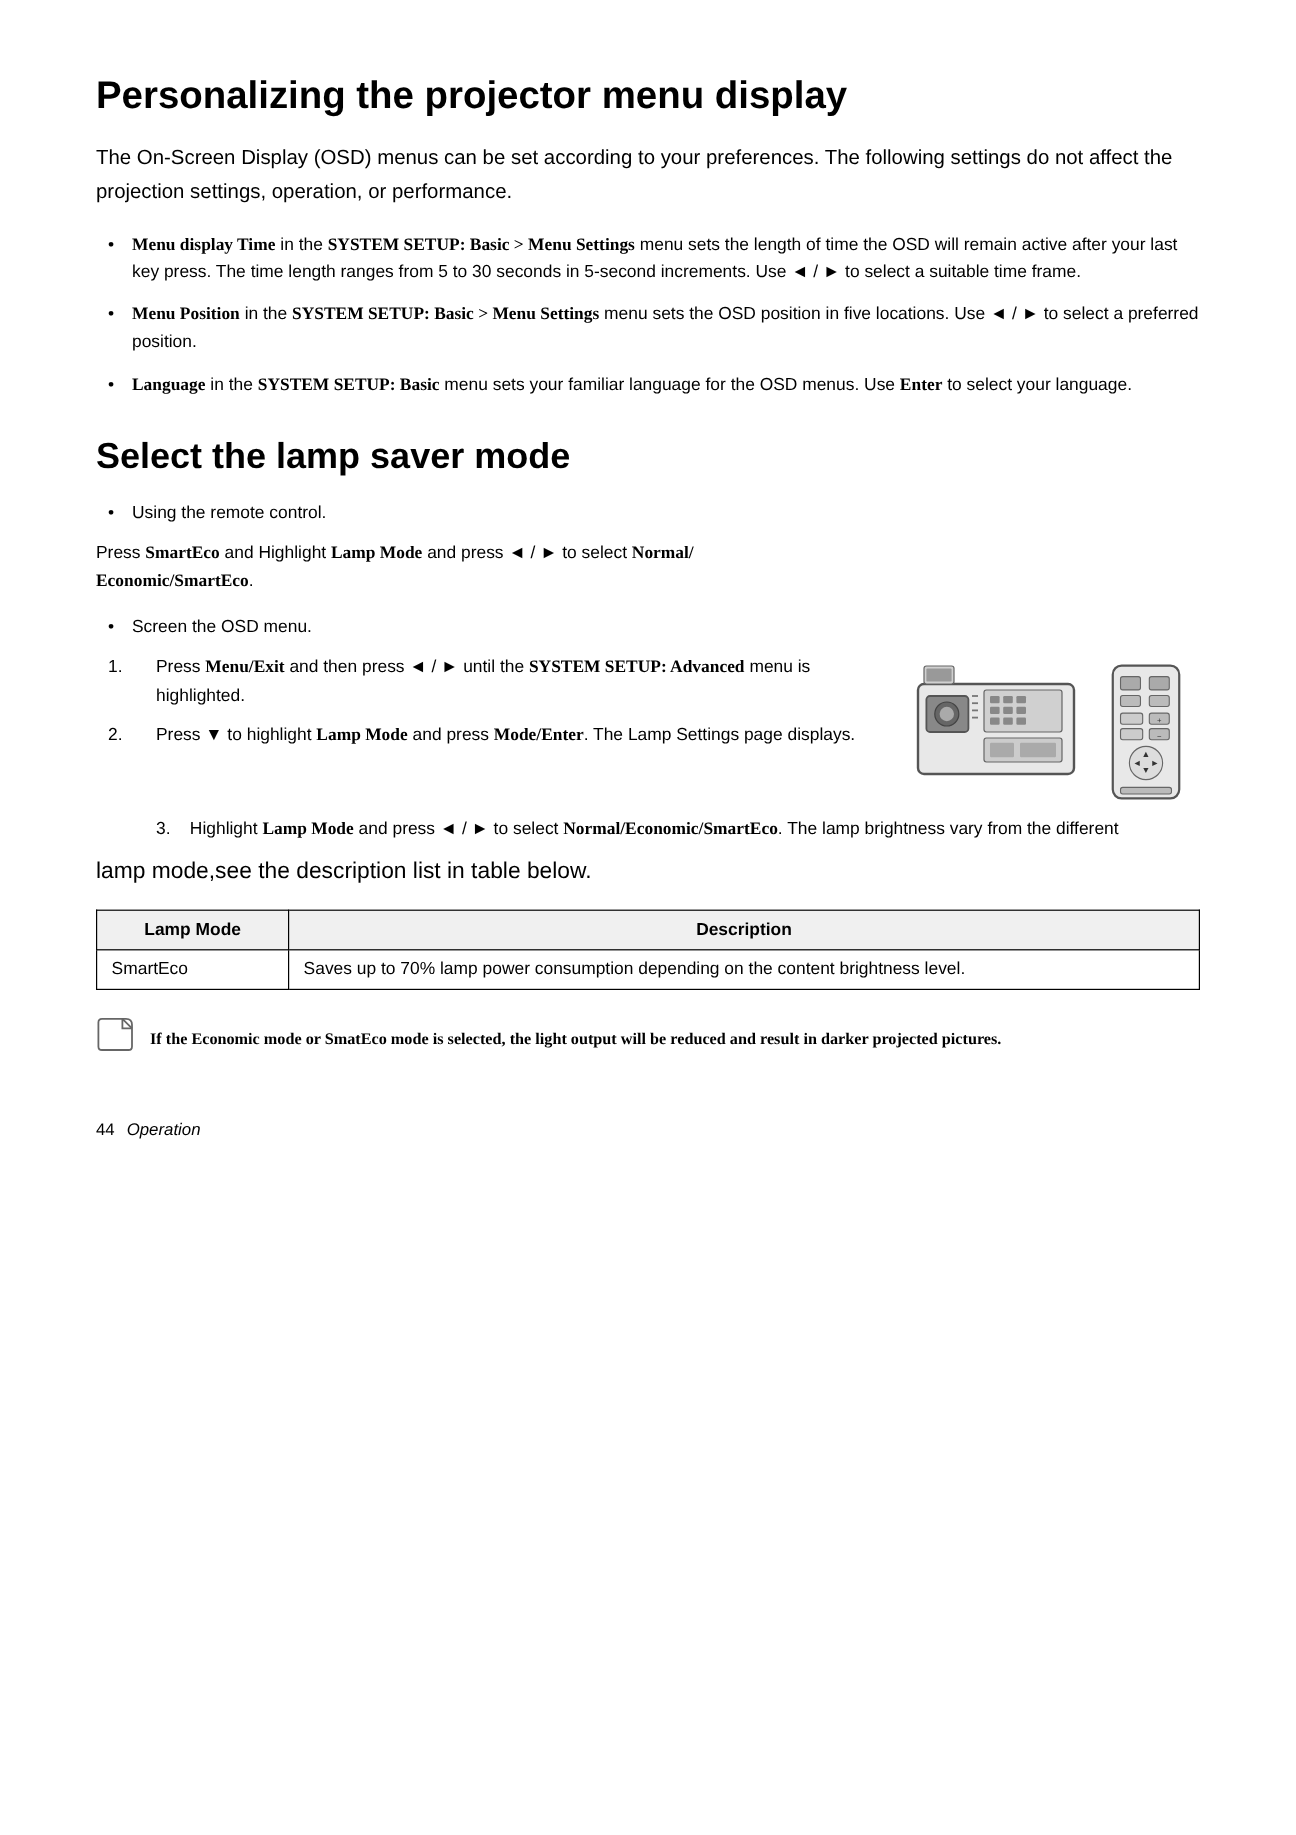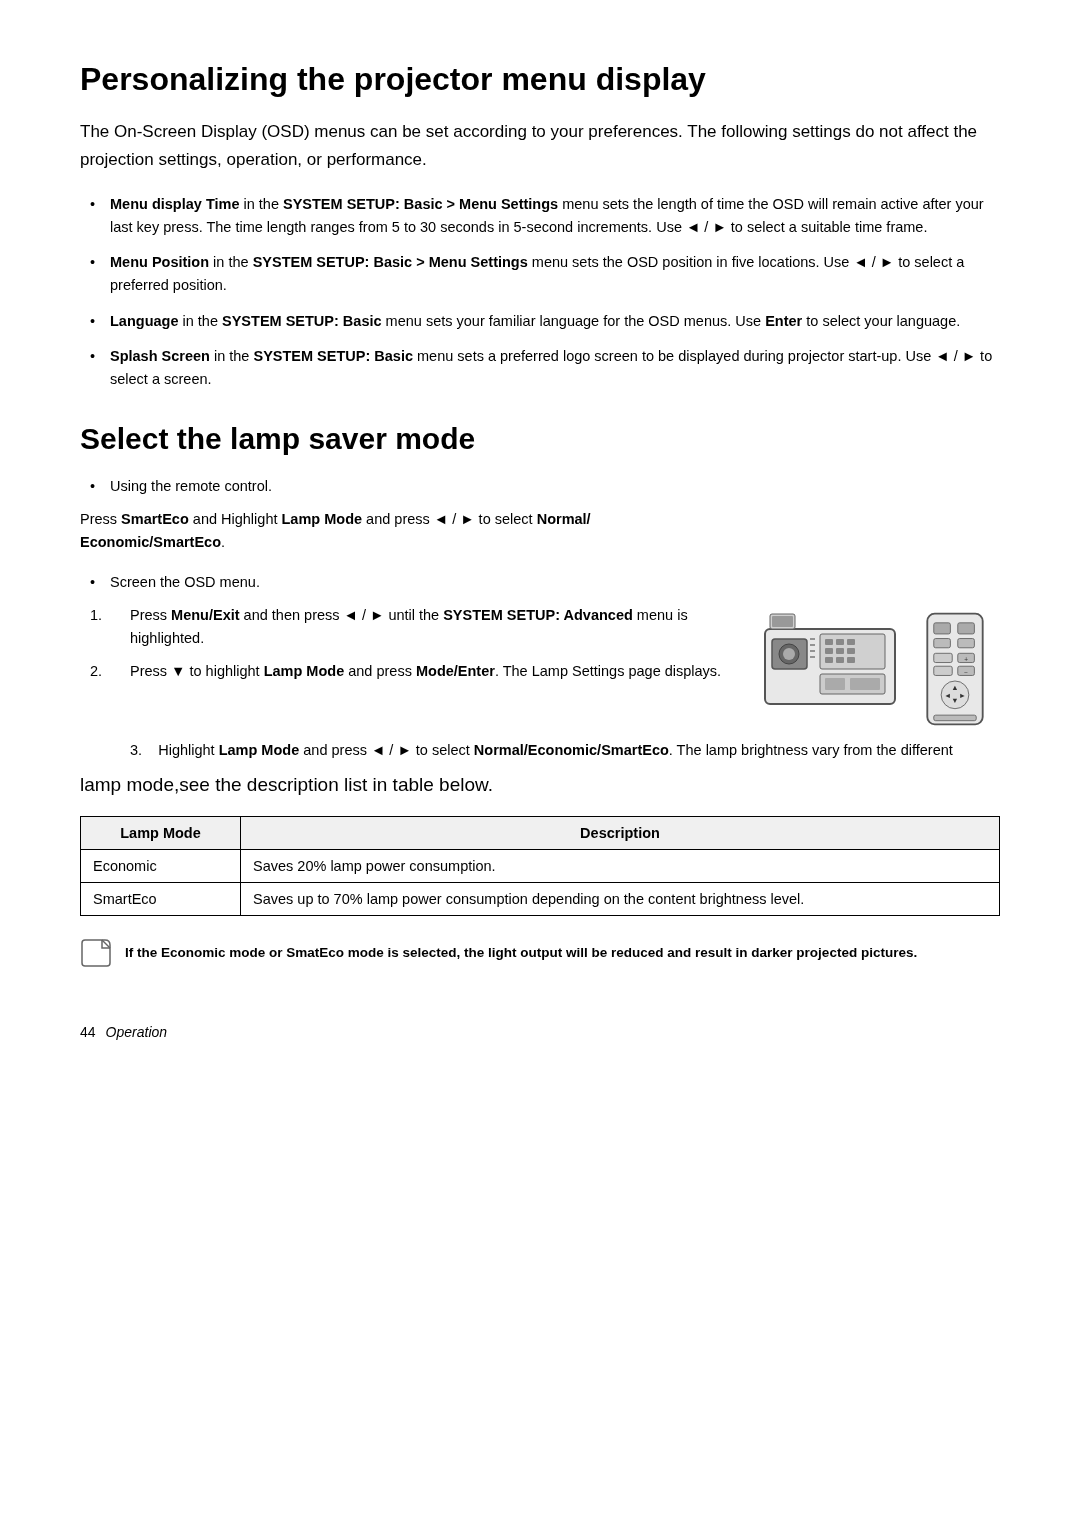--- a/index.html
+++ b/index.html
@@ -163,21 +163,21 @@
       font-weight: bold;
       background-color: #f0f0f0;
     }
 
     .lamp-table td:first-child {
       width: 160px;
     }
 
     .note-box {
       display: flex;
-      align-items: center;
+      align-items: flex-end;
       gap: 10px;
       margin-top: 20px;
       margin-bottom: 30px;
     }
 
     .note-icon {
       width: 35px;
       height: 30px;
       flex-shrink: 0;
       margin-top: 2px;
@@ -199,41 +199,39 @@
       font-size: 14px;
     }
 
     .footer-label {
       font-size: 14px;
       font-style: italic;
     }
 
     b, strong {
       font-weight: bold;
+      font-family: Liberation Serif, serif;
     }
   </style>
 </head>
 <body>
 
 <h1 class="page-title">Personalizing the projector menu display</h1>
 
 <p class="intro-text">The On-Screen Display (OSD) menus can be set according to your preferences. The following settings do not affect the projection settings, operation, or performance.</p>
 
 <ul class="bullet-list">
   <li>
     <strong>Menu display Time</strong> in the <strong>SYSTEM SETUP: Basic &gt; Menu Settings</strong> menu sets the length of time the OSD will remain active after your last key press. The time length ranges from 5 to 30 seconds in 5-second increments. Use ◄ / ► to select a suitable time frame.
   </li>
   <li>
     <strong>Menu Position</strong> in the <strong>SYSTEM SETUP: Basic &gt; Menu Settings</strong> menu sets the OSD position in five locations. Use ◄ / ► to select a preferred position.
   </li>
   <li>
     <strong>Language</strong> in the <strong>SYSTEM SETUP: Basic</strong> menu sets your familiar language for the OSD menus. Use <strong>Enter</strong> to select your language.
-  </li>
-  <li>
-    <strong>Splash Screen</strong> in the <strong>SYSTEM SETUP: Basic</strong> menu sets a preferred logo screen to be displayed during projector start-up. Use ◄ / ► to select a screen.
   </li>
 </ul>
 
 <h2 class="section-title">Select the lamp saver mode</h2>
 
 <ul class="sub-bullet-list">
   <li>Using the remote control.</li>
 </ul>
 
 <p class="press-text">
@@ -331,24 +329,20 @@
 
 <table class="lamp-table">
   <thead>
     <tr>
       <th>Lamp Mode</th>
       <th>Description</th>
     </tr>
   </thead>
   <tbody>
     <tr>
-      <td>Economic</td>
-      <td>Saves 20% lamp power consumption.</td>
-    </tr>
-    <tr>
       <td>SmartEco</td>
       <td>Saves up to 70% lamp power consumption depending on the content brightness level.</td>
     </tr>
   </tbody>
 </table>
 
 <div class="note-box">
 
   <svg class="note-icon" viewBox="0 0 35 30" xmlns="http://www.w3.org/2000/svg">
     <path d="M5,2 L25,2 Q30,2 30,7 L30,25 Q30,28 27,28 L5,28 Q2,28 2,25 L2,5 Q2,2 5,2 Z" fill="none" stroke="#666" stroke-width="1.5"></path>

